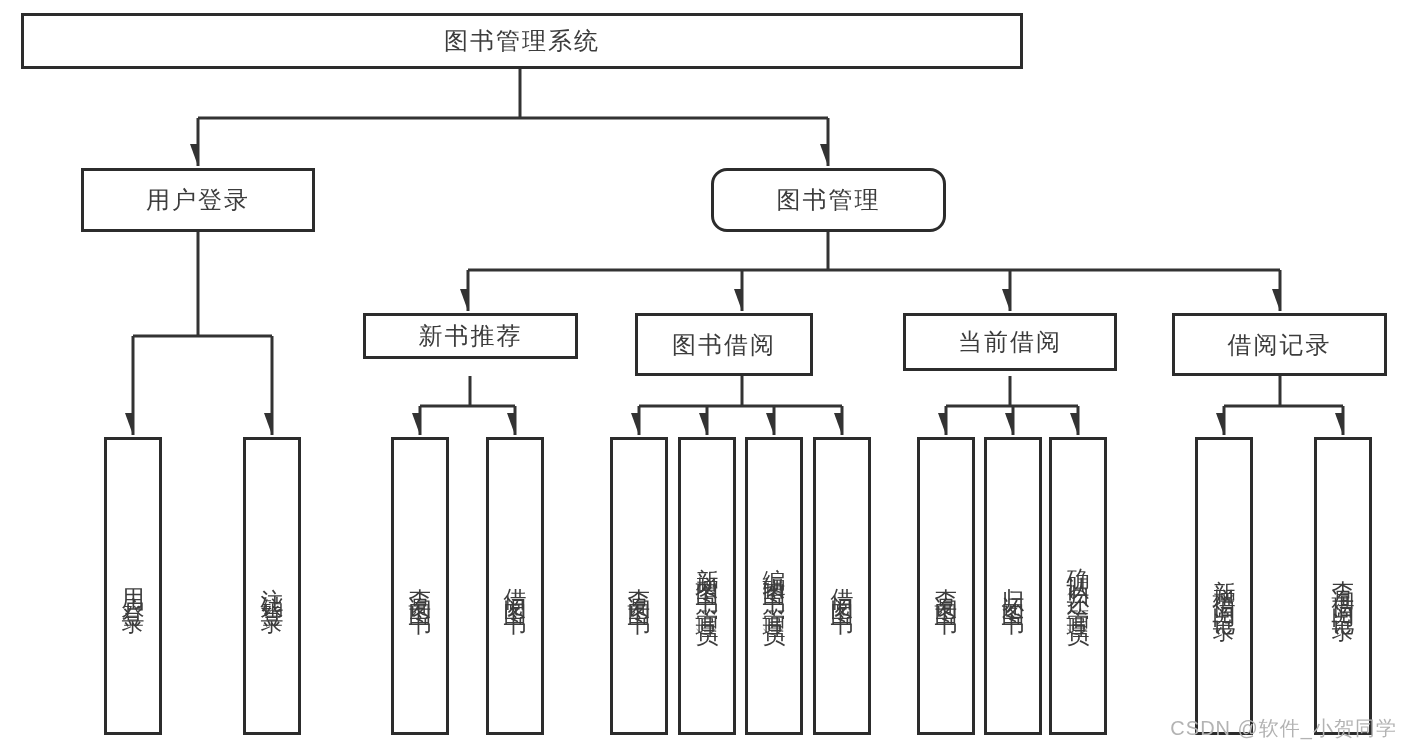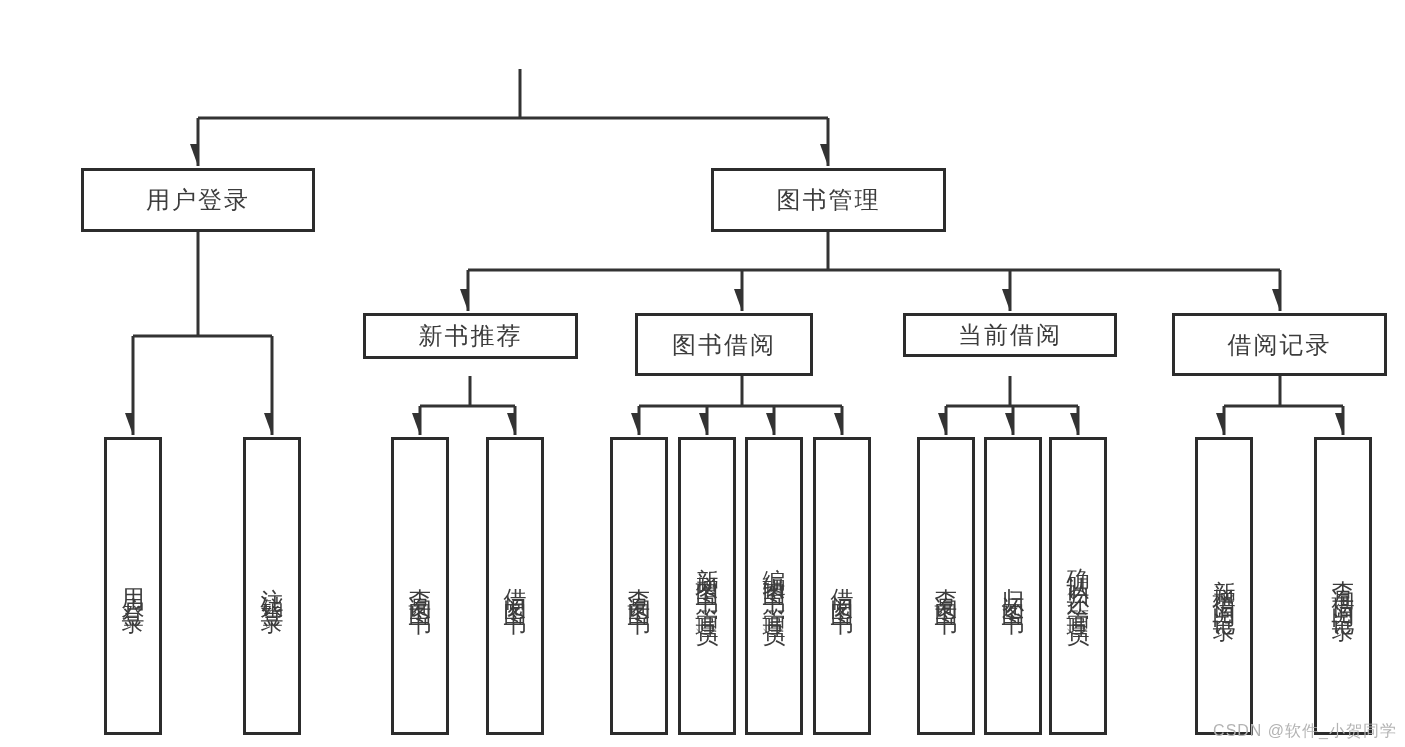--- a/index.html
+++ b/index.html
@@ -49,21 +49,21 @@
     font-size: 23px;
     letter-spacing: 8px;
     line-height: 1;
     color: #3c3c3c;
     white-space: nowrap;
   }
   .watermark {
     position: absolute;
     right: 8px;
     bottom: 5px;
-    font-size: 16px;
+    font-size: 20px;
     color: #b3b3b3;
     letter-spacing: 1px;
     z-index: 5;
   }
 </style>
 </head>
 <body>
 
 <div class="canvas">
 
@@ -110,35 +110,38 @@
       <line x1="1013" y1="406" x2="1013" y2="435" marker-end="url(#ah)"></line>
       <line x1="1078" y1="406" x2="1078" y2="435" marker-end="url(#ah)"></line>
 
       <line x1="1280" y1="376" x2="1280" y2="406"></line>
       <line x1="1224" y1="406" x2="1343" y2="406"></line>
       <line x1="1224" y1="406" x2="1224" y2="435" marker-end="url(#ah)"></line>
       <line x1="1343" y1="406" x2="1343" y2="435" marker-end="url(#ah)"></line>
     </g>
   </svg>
 
+  <div class="hbox" style="left:21px; top:13px; width:1002px; height:56px;">
+    <span>图书管理系统</span>
+  </div>
 
   <div class="hbox" style="left:81px; top:168px; width:234px; height:64px;">
     <span>用户登录</span>
   </div>
-  <div class="hbox" style="left:711px; top:168px; width:235px; height:64px;">
+  <div class="hbox" style="left:711px; top:168px; width:235px; height:64px;border-radius:16px;">
     <span>图书管理</span>
   </div>
 
   <div class="hbox" style="left:363px; top:313px; width:215px; height:46px;">
     <span>新书推荐</span>
   </div>
   <div class="hbox" style="left:635px; top:313px; width:178px; height:63px;">
     <span>图书借阅</span>
   </div>
-  <div class="hbox" style="left:903px; top:313px; width:214px; height:44px;">
+  <div class="hbox" style="left:903px; top:313px; width:214px; height:58px;">
     <span>当前借阅</span>
   </div>
   <div class="hbox" style="left:1172px; top:313px; width:215px; height:63px;">
     <span>借阅记录</span>
   </div>
 
   <div class="vbox" style="left:104px;">
     <span class="vtext">用户登录</span>
   </div>
   <div class="vbox" style="left:243px;">

